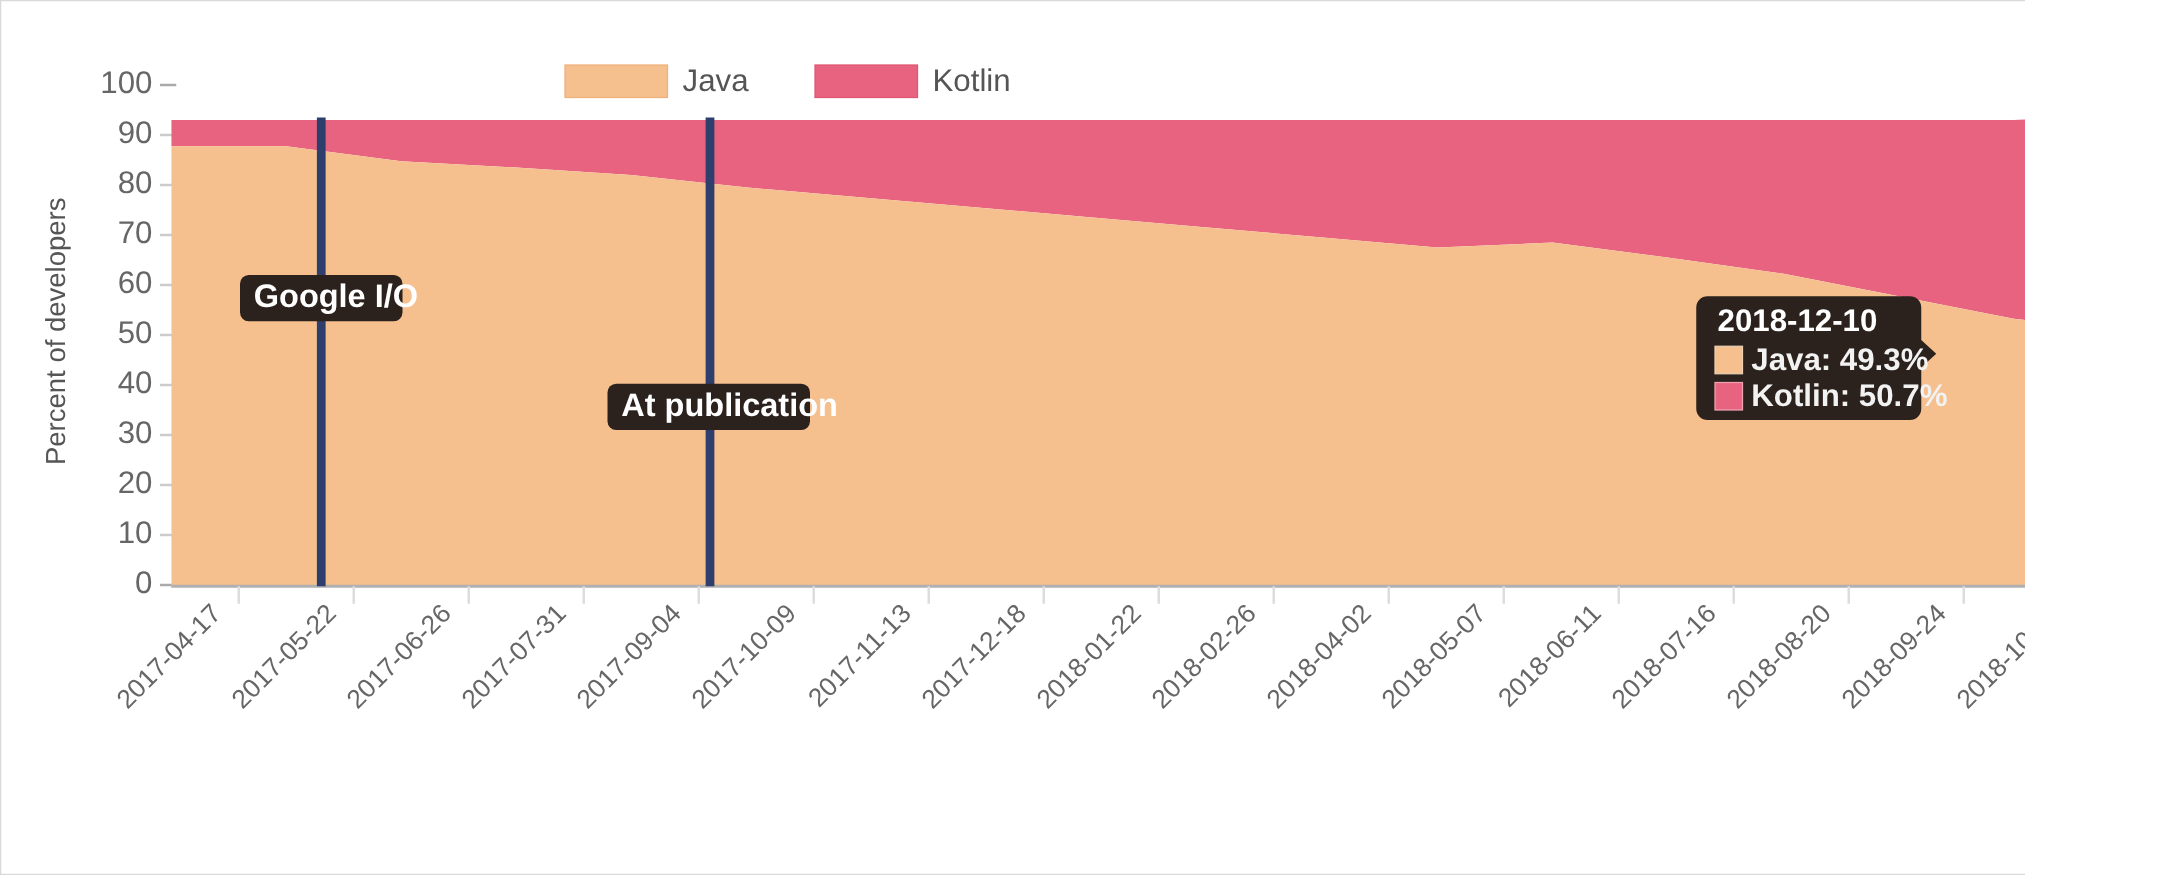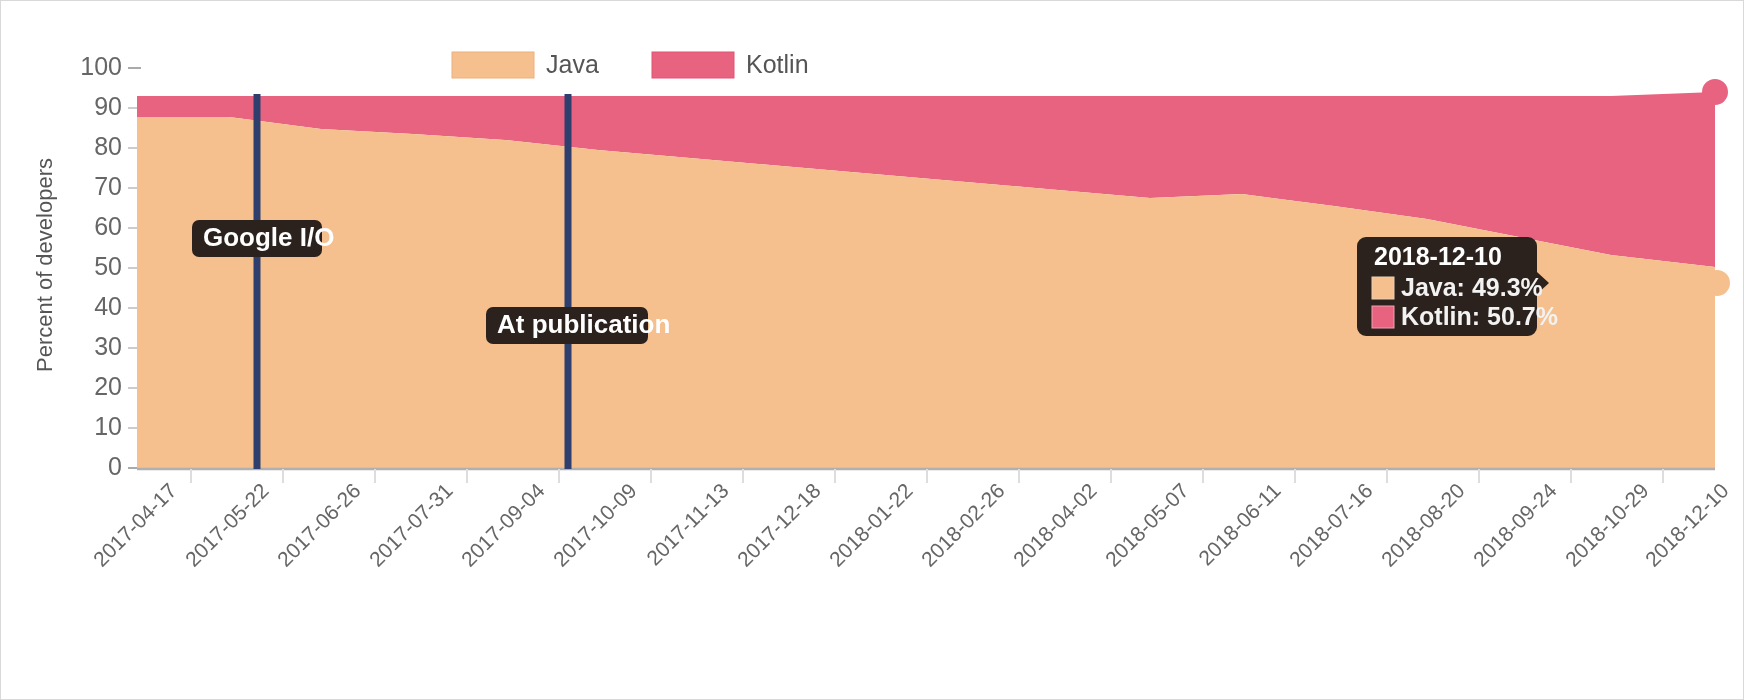--- a/index.html
+++ b/index.html
@@ -5,24 +5,25 @@
   html, body {
     margin: 0;
     padding: 0;
     background: #ffffff;
   }
   body {
     font-family: "Liberation Sans", sans-serif;
   }
   #page {
     position: relative;
-    width: 1744px;
+    width: 1584px;
     height: 700px;
     background: #ffffff;
     overflow: hidden;
+    padding-left: 36px;
   }
   #frame-border {
     position: absolute;
     left: 0; top: 0;
     width: 1744px;
     height: 700px;
     border: 1px solid #d9d9d9;
     box-sizing: border-box;
     pointer-events: none;
   }

